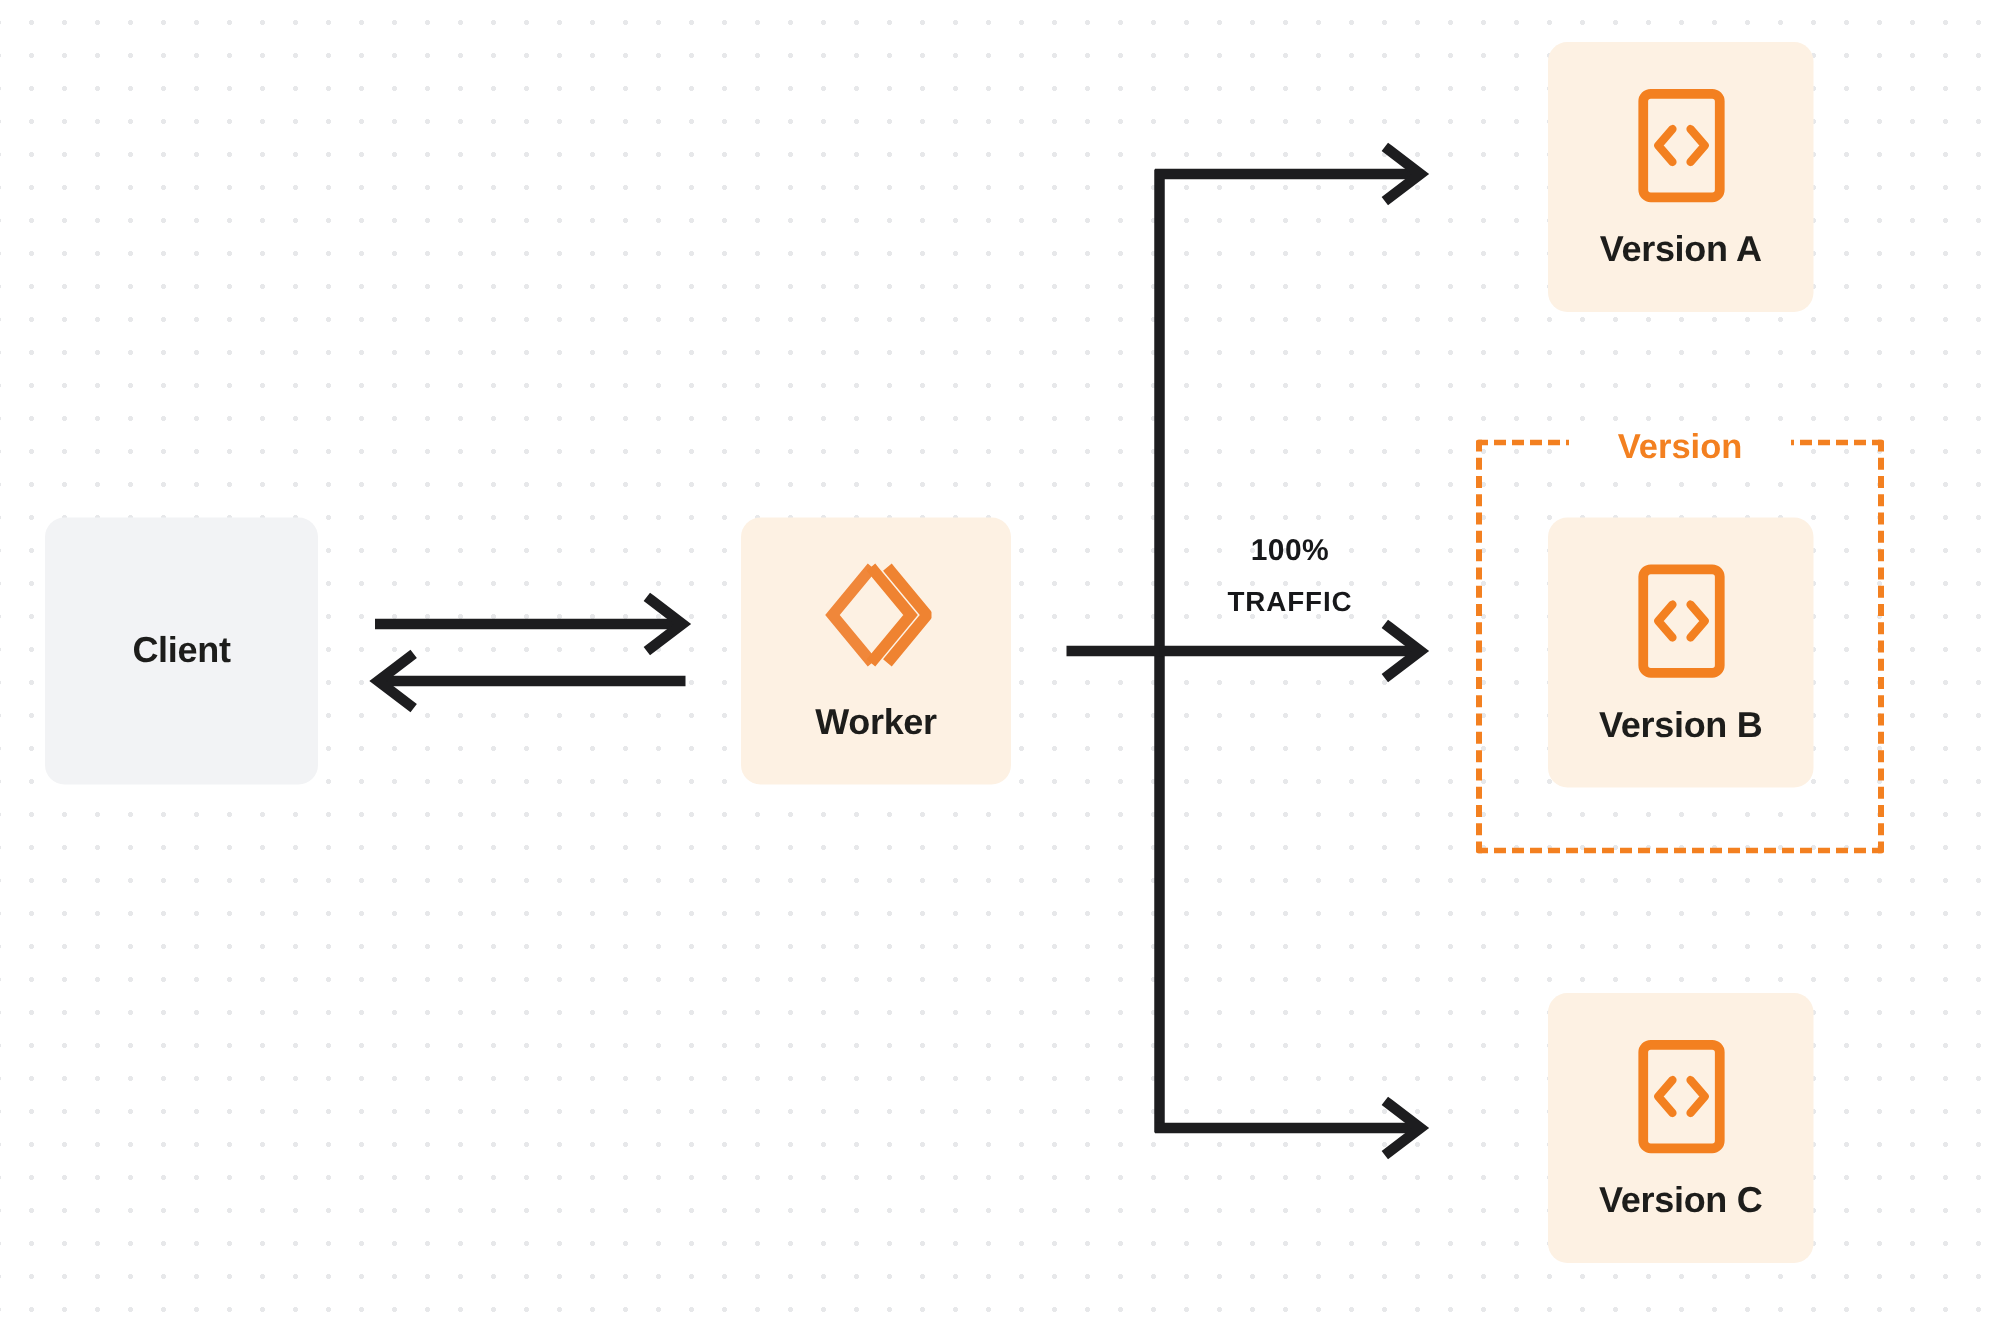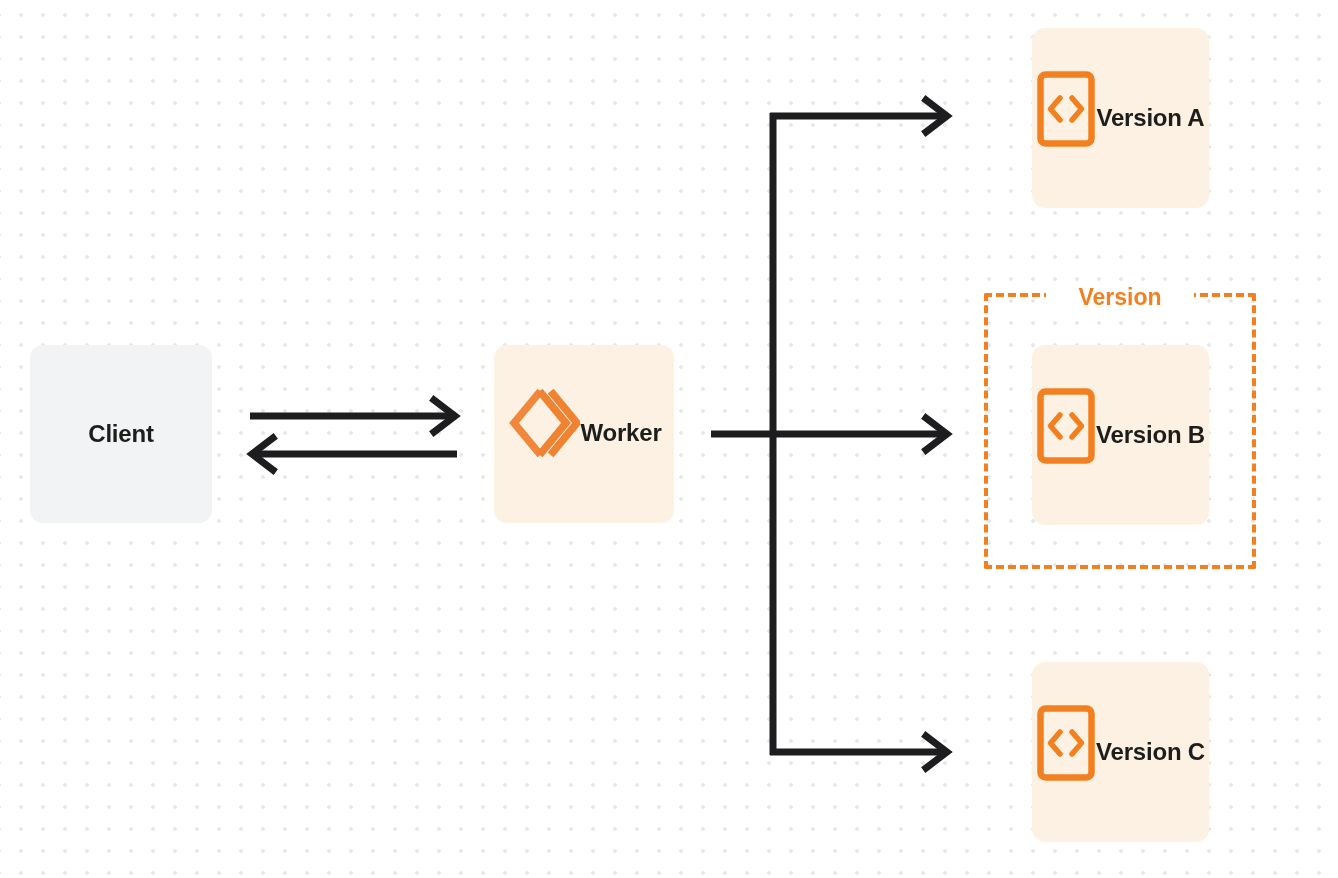--- a/index.html
+++ b/index.html
@@ -23,21 +23,21 @@
     background-position: 10px 4px;
     overflow: hidden;
   }
 
   
   .node {
     position: absolute;
     box-sizing: border-box;
     border-radius: 13px;
     display: flex;
-    flex-direction: row;
+    flex-direction: column;
     align-items: center;
     justify-content: center;
   }
   .node-label {
     font-size: 24px;
     font-weight: bold;
     color: #1d1d1b;
     letter-spacing: -0.2px;
     line-height: 1;
     white-space: nowrap;
@@ -228,14 +228,18 @@
       </g>
 
       <g>
         <line x1="770" y1="752" x2="943" y2="752"></line>
         <path d="M926 736 L947 752 L926 768" stroke-width="7" stroke-linecap="square"></path>
       </g>
 
     </g>
   </svg>
 
+  <div id="traffic-label">
+    <span class="traffic-line">100%</span>
+    <span class="traffic-line small">TRAFFIC</span>
+  </div>
 
 </div>
 
 </body></html>

